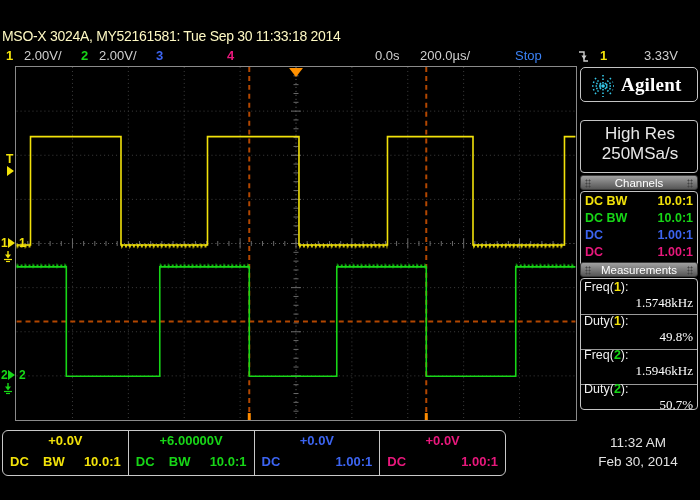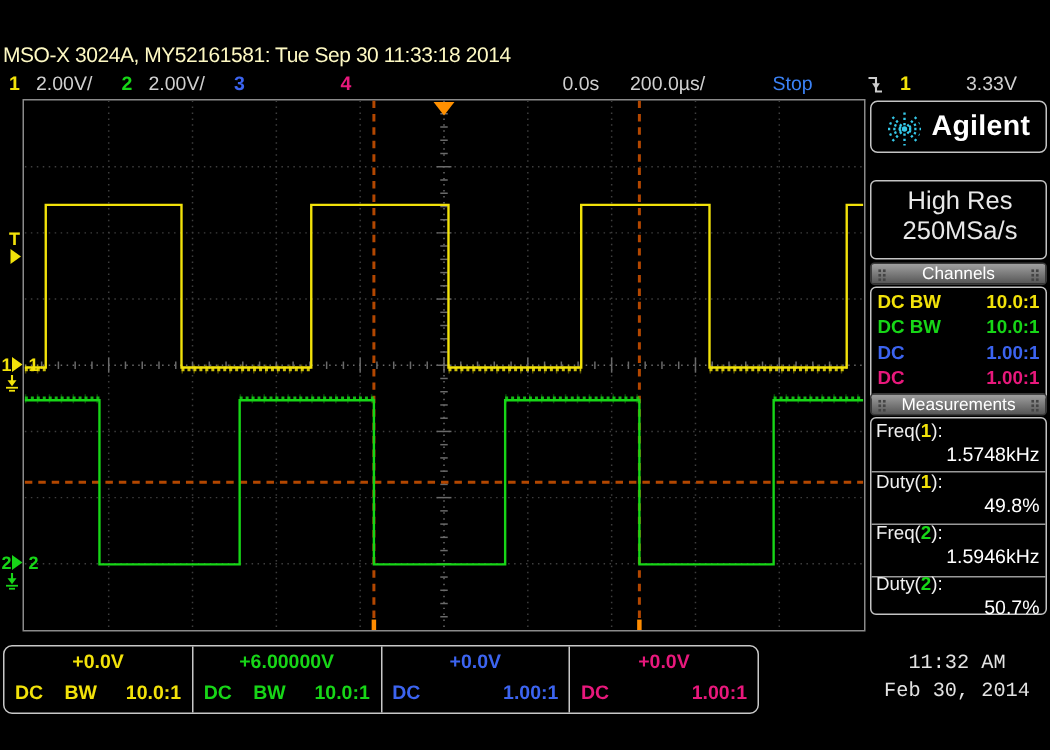--- a/index.html
+++ b/index.html
@@ -22,41 +22,41 @@
   .mk{font-size:12px;font-weight:bold;white-space:nowrap;}
   .tri-right{width:0;height:0;border-top:5px solid transparent;border-bottom:5px solid transparent;}
 
   
   .panel-box{border:1px solid #c4c4c4;border-radius:5px;background:#000;box-sizing:border-box;}
   .p-head{left:580px;width:118px;height:15px;border-radius:3px;box-sizing:border-box;
           background:linear-gradient(#a0a0a0,#565656);border:1px solid #3a3a3a;
           color:#fff;font-size:11.5px;text-align:center;line-height:14px;}
   .grip{position:absolute;top:3px;width:6px;height:9px;
         background-image:radial-gradient(circle,#444 0.9px,transparent 1.1px);background-size:3px 3px;}
-  .brand{font-size:19px;font-weight:bold;color:#fff;letter-spacing:0.2px;}
+  .brand{font-size:19px;font-weight:bold;color:#fff;letter-spacing:0.2px;font-family:Liberation Serif, serif;}
   .acq-line{width:118px;text-align:center;color:#e8e8e8;font-size:17px;}
   .chan-row{position:relative;height:17px;font-size:12.5px;font-weight:bold;}
   .chan-row .cpl{position:absolute;left:4px;top:1px;}
   .chan-row .prb{position:absolute;right:4px;top:1px;}
   .meas-item{position:relative;height:34px;}
   .meas-item .lbl{position:absolute;left:3px;top:1px;font-size:12.5px;color:#f0f0f0;}
   .meas-item .val{position:absolute;right:4px;top:16px;font-size:13px;color:#fff;
-                  font-family:Liberation Sans, sans-serif;}
+                  font-family:Liberation Serif, serif;}
   .meas-sep{position:absolute;left:0;width:100%;height:1px;background:#9a9a9a;}
 
   
   .bottombar{left:2px;top:430px;width:504px;height:46px;border:1px solid #c8c8c8;border-radius:6px;
              box-sizing:border-box;display:flex;background:#000;}
   .bcell{flex:1;position:relative;border-right:1px solid #c8c8c8;font-size:13px;font-weight:bold;}
   .bcell:last-child{border-right:none;}
   .bcell .v{position:absolute;left:0;right:0;top:2px;text-align:center;}
   .bcell .cpl{position:absolute;left:7px;top:23px;}
   .bcell .bw{position:absolute;left:40px;top:23px;}
   .bcell .prb{position:absolute;right:7px;top:23px;}
-  .clock{left:582px;top:433px;width:112px;text-align:center;color:#e2e2e2;font-size:13.5px;line-height:19px;white-space:nowrap;font-family:Liberation Mono, monospace;}
+  .clock{left:582px;top:433px;width:112px;text-align:center;color:#e2e2e2;font-size:13.5px;line-height:19px;white-space:nowrap;}
 </style>
 </head>
 <body>
 
 <div class="screen">
 
   <div class="abs title">MSO-X 3024A, MY52161581: Tue Sep 30 11:33:18 2014</div>
 
   <div class="abs statusbar">
     <span id="sb-slots" style="left:0;top:0;">

